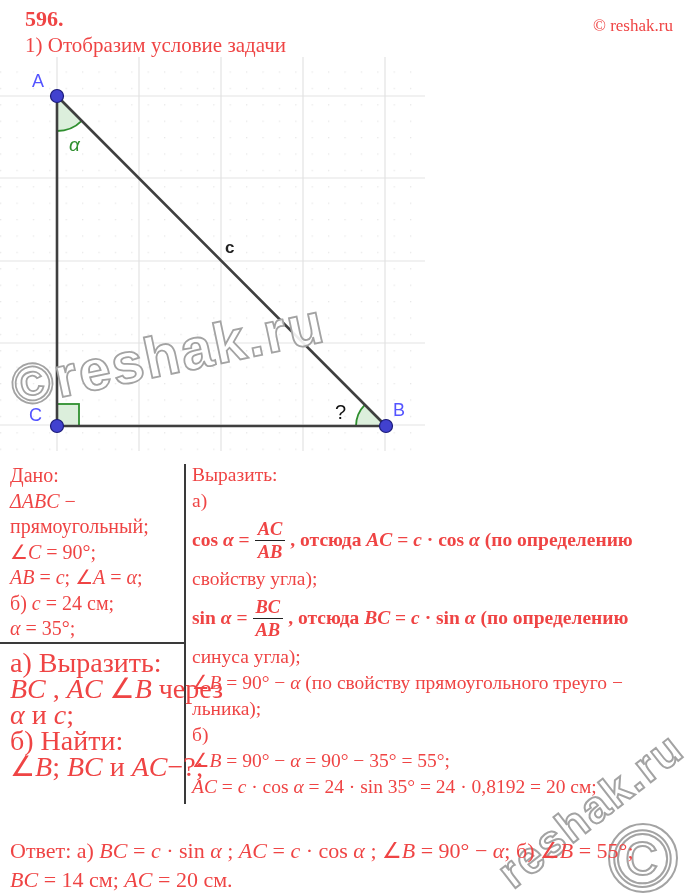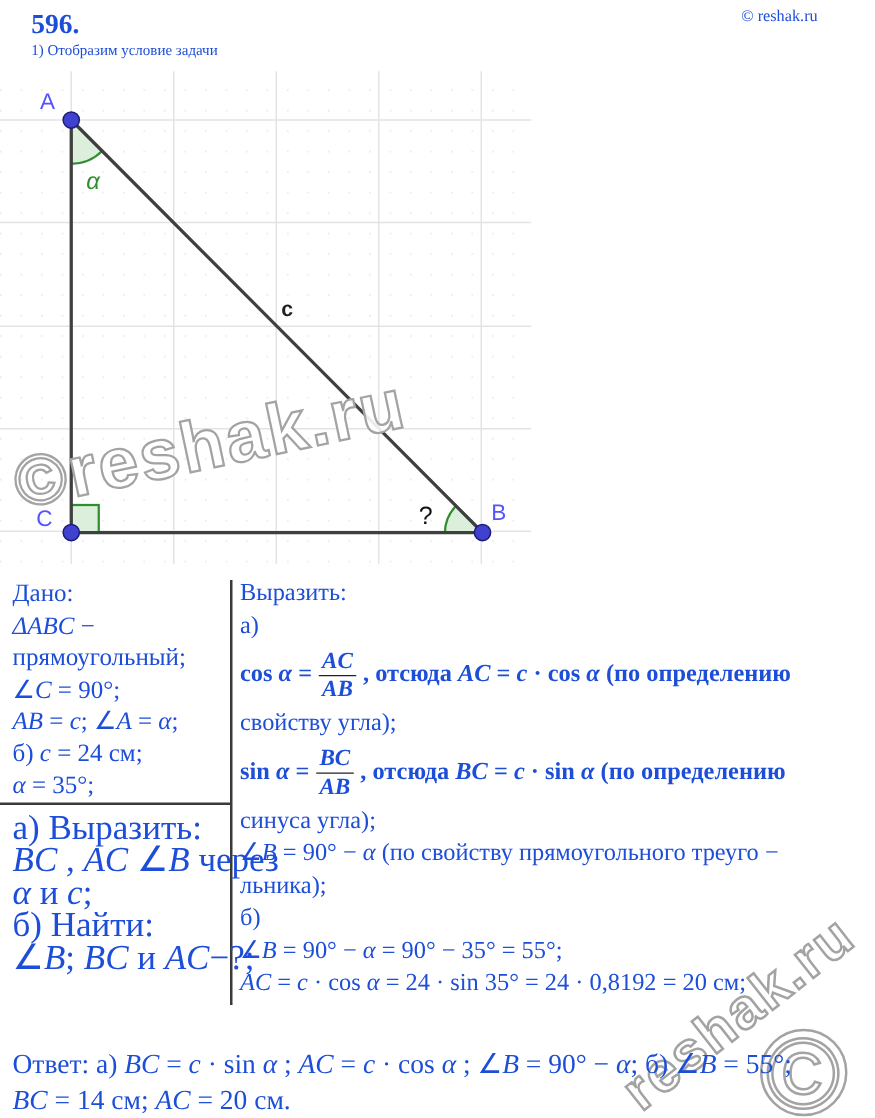--- a/index.html
+++ b/index.html
@@ -1,23 +1,23 @@
 <!DOCTYPE html>
 <html><head>
 <meta charset="utf-8">
 <style>
   html,body{margin:0;padding:0;background:#fff;}
   .page{position:relative;width:700px;height:894px;background:#fff;overflow:hidden;
-        font-family:"Liberation Serif",serif;color:#1d4ed8;}
+        font-family:"Liberation Serif",serif;color:#ef4444;}
   .abs{position:absolute;}
   .nowrap{white-space:nowrap;}
   
   .prob-num{left:25px;top:6px;font-size:22px;font-weight:bold;}
-  .copyright{left:593px;top:5px;font-size:13px;}
-  .step-title{left:25px;top:33px;font-size:12px;}
+  .copyright{left:593px;top:16px;font-size:17px;}
+  .step-title{left:25px;top:33px;font-size:21px;}
   
   .diagram{left:0;top:55px;}
   
   .given{left:10px;top:463px;width:172px;font-size:20px;line-height:25.5px;}
   .tasks{left:10px;top:650px;width:174px;font-size:28px;line-height:26px;}
   .col-divider{left:184px;top:464px;height:340px;width:0;border-left:2px solid #3a3a3a;}
   .col-rule{left:0;top:642px;width:185px;height:0;border-top:2px solid #3a3a3a;}
   
   .solution{left:192px;top:462px;width:508px;font-size:19.5px;}
   .sol-line{line-height:26px;white-space:nowrap;}

